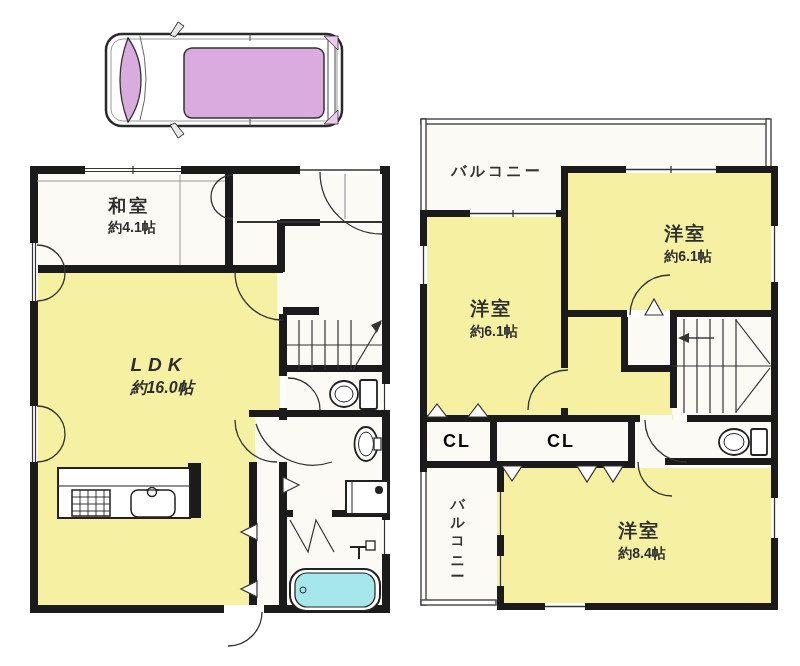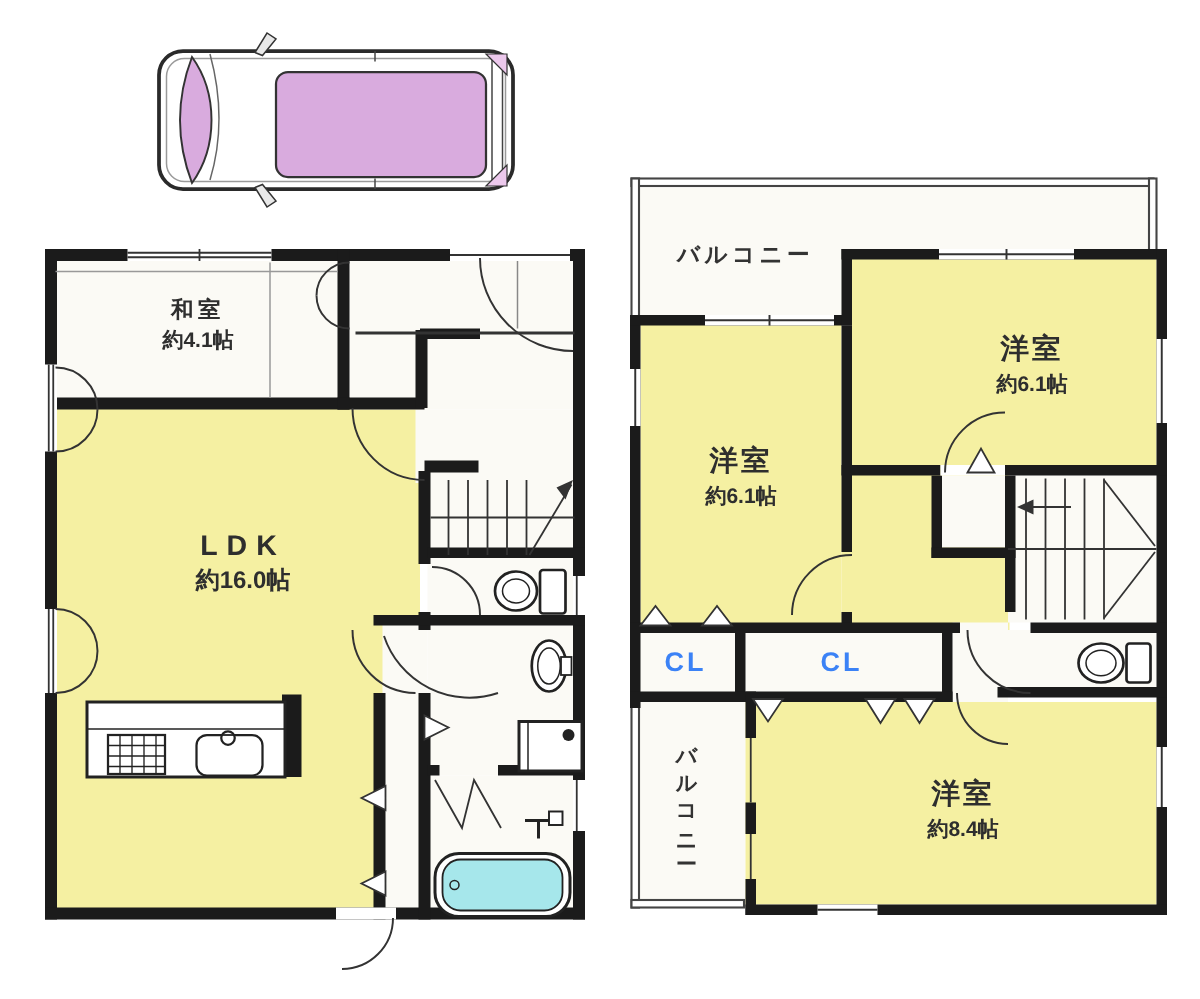--- a/index.html
+++ b/index.html
@@ -3,29 +3,29 @@
 <meta charset="utf-8">
 <style>
   html,body{margin:0;padding:0;background:#ffffff;}
   #canvas{
     position:relative;width:800px;height:666px;background:#ffffff;overflow:hidden;
     font-family:"Liberation Sans","DejaVu Sans",sans-serif;
   }
   #plan-svg{position:absolute;left:0;top:0;width:800px;height:666px;}
   .room-label{
     position:absolute;transform:translate(-50%,-50%);
-    text-align:center;color:#2e2e2e;font-weight:700;line-height:1.3;white-space:nowrap;
+    text-align:left;color:#2e2e2e;font-weight:700;line-height:1.3;white-space:nowrap;
   }
   .room-label .big{font-size:19px;display:block;letter-spacing:2px;}
   .room-label .small{font-size:14px;display:block;}
   .ldk .big{font-size:19px;letter-spacing:6px;}
   .ldk .small{font-size:16px;}
-  .washitsu .big{font-size:15px;letter-spacing:3px;}
+  .washitsu .big{font-size:18px;letter-spacing:3px;}
   .balcony-h{font-size:15px;font-weight:700;letter-spacing:3px;color:#333;}
-  .cl-label{font-size:18px;font-weight:700;letter-spacing:2px;color:#3b82f6;}
+  .cl-label{font-size:18px;font-weight:700;letter-spacing:2px;color:#000000;}
   .balcony-v{
     writing-mode:vertical-rl;text-orientation:mixed;
     font-size:14px;font-weight:700;letter-spacing:4px;color:#333;
   }
 </style>
 </head>
 <body>
 
 <div id="canvas">
 <svg id="plan-svg" viewBox="0 0 800 666">
@@ -299,21 +299,21 @@
       <polygon points="603,466 613,482 623,466"></polygon>
     </g>
   </g>
 </svg>
 
   <div class="room-label washitsu" style="left:132px;top:216px;">
     <span class="big">和室</span>
     <span class="small">約4.1帖</span>
   </div>
 
-  <div class="room-label ldk" style="left:162px;top:376px;">
+  <div class="room-label ldk" style="left:162px;top:376px;font-style:italic;">
     <span class="big">LDK</span>
     <span class="small">約16.0帖</span>
   </div>
 
   <div class="room-label" style="left:497px;top:171px;">
     <span class="balcony-h">バルコニー</span>
   </div>
 
   <div class="room-label" style="left:688px;top:243px;">
     <span class="big">洋室</span>

